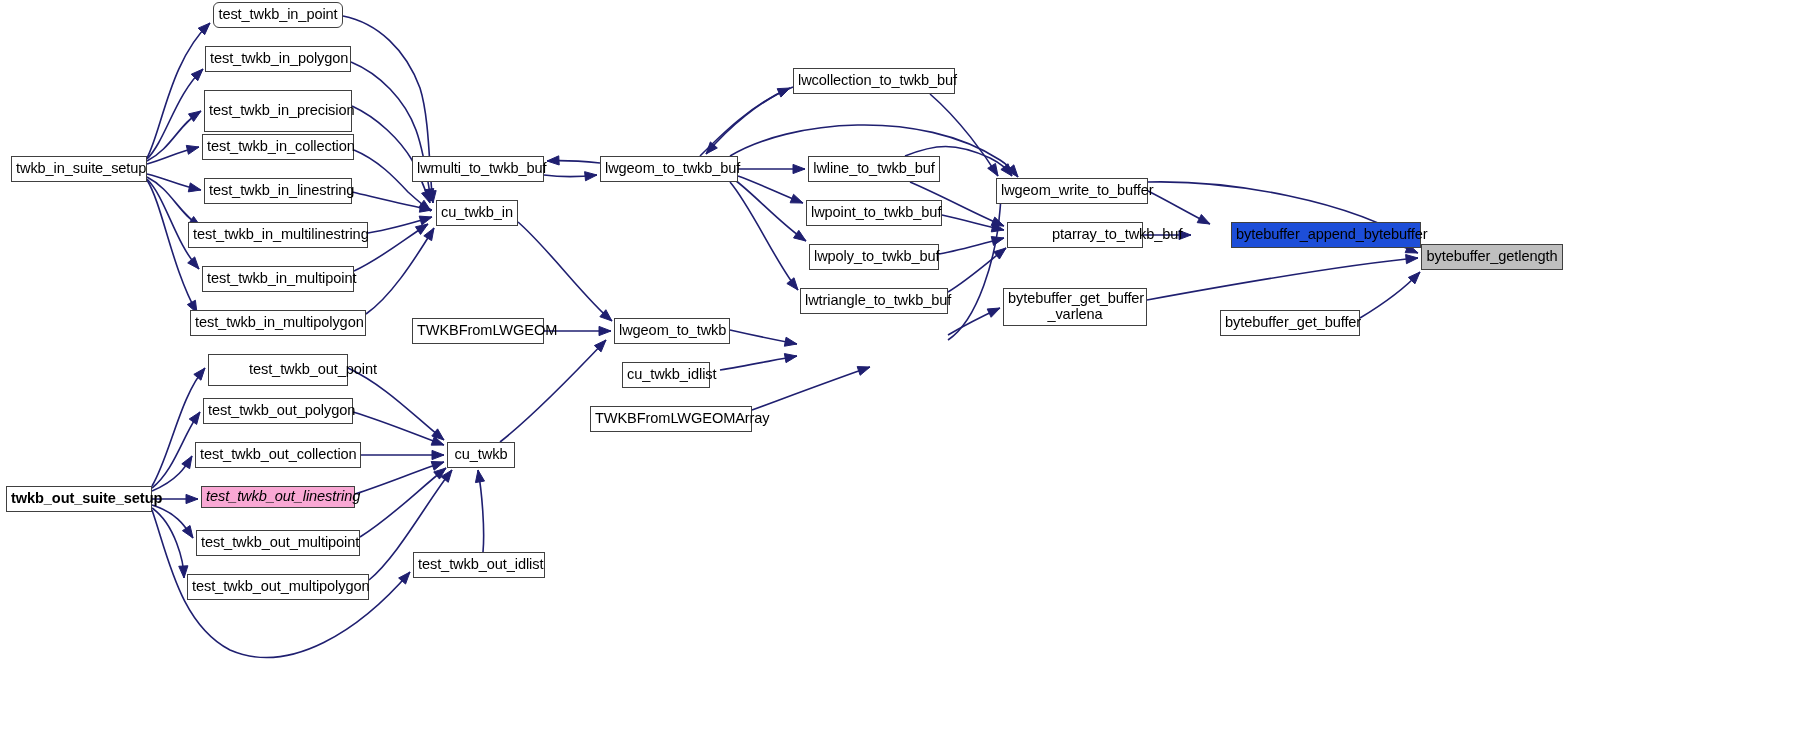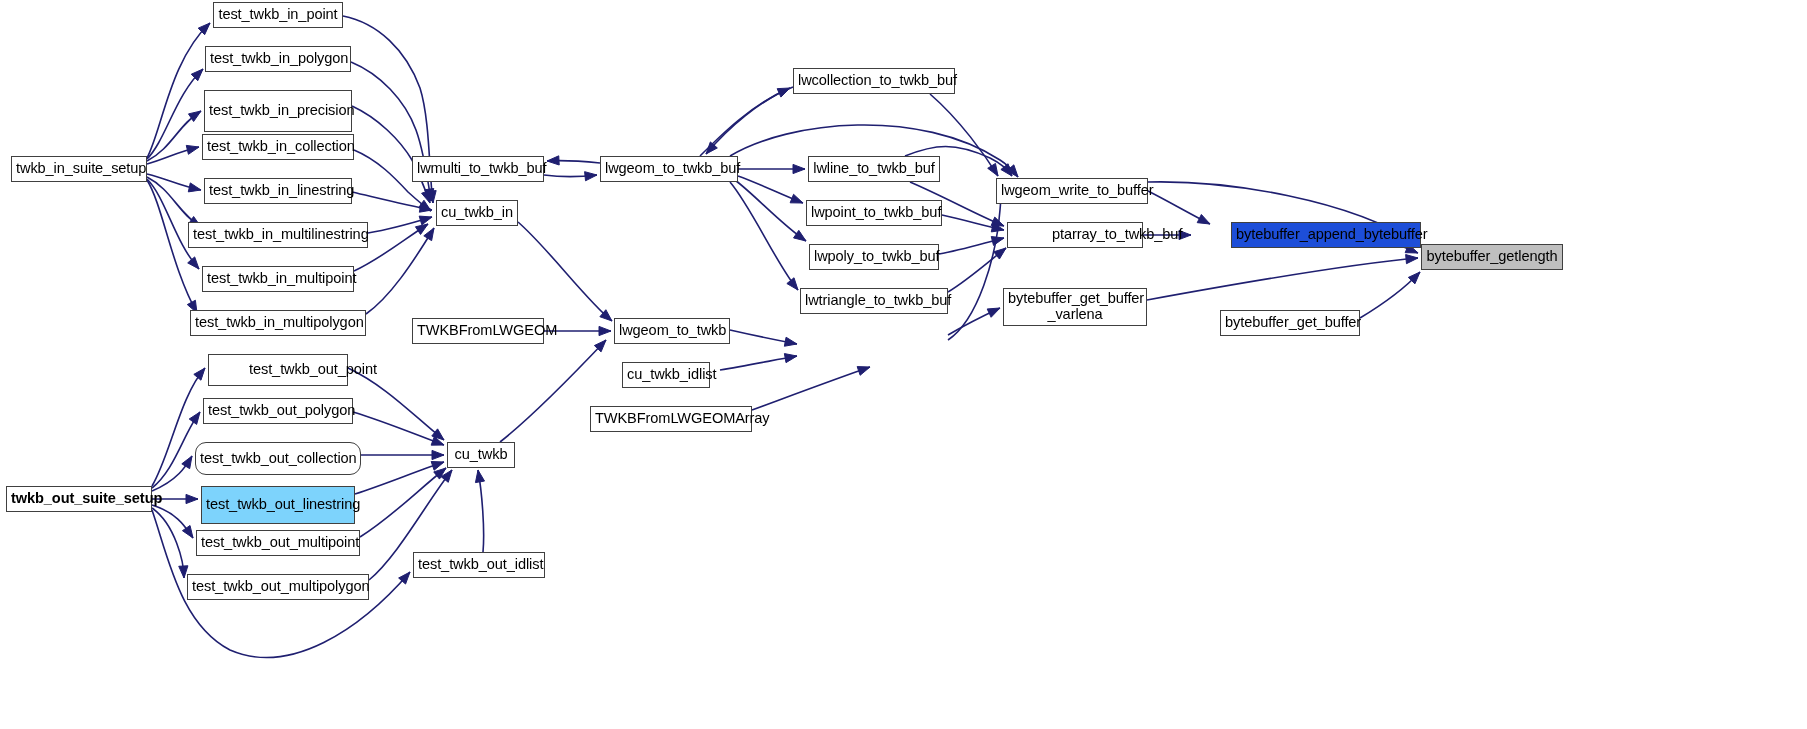--- a/index.html
+++ b/index.html
@@ -179,21 +179,21 @@
       <path class="edge-path" d="M355,494 C386,484 414,472 444,462" stroke="#1f1f70"></path>
       <polygon points="444,462 434.1102879925483,470.2069236873305 431.1585335548762,461.4933052805099" class="edge-head" fill="#1f1f70"></polygon>
       <path class="edge-path" d="M360,537 C392,517 418,490 446,468" stroke="#1f1f70"></path>
       <polygon points="446,468 439.49264886169715,479.08216500341103 433.7522763973983,471.89271968606425" class="edge-head" fill="#1f1f70"></polygon>
       <path class="edge-path" d="M369,580 C398,556 428,500 452,470" stroke="#1f1f70"></path>
       <polygon points="452,470 448.26938881646333,482.2980705884001 441.0047513275308,476.6531576435978" class="edge-head" fill="#1f1f70"></polygon>
       <path class="edge-path" d="M483,552 C485,530 482,492 478,470" stroke="#1f1f70"></path>
       <polygon points="478,470 484.52110227872197,481.07407897165484 475.4477711640077,482.5954804580345" class="edge-head" fill="#1f1f70"></polygon>
     </svg>
 <div class="node" style="left: 11px; top: 156px; width: 136px; height: 26px; border-color: rgb(64, 64, 64); background: rgb(255, 255, 255);"><span class="node-label">twkb_in_suite_setup</span></div>
-    <div class="node" style="left: 213px; top: 2px; width: 130px; height: 26px; border-color: rgb(64, 64, 64); background: rgb(255, 255, 255);"><span class="node-label">test_twkb_in_point</span></div>
+    <div class="node" style="left: 213px; top: 2px; width: 130px; height: 26px; border-color: rgb(64, 64, 64); background: rgb(255, 255, 255); border-radius: 6px;"><span class="node-label">test_twkb_in_point</span></div>
     <div class="node" style="left: 205px; top: 46px; width: 146px; height: 26px; border-color: rgb(64, 64, 64); background: rgb(255, 255, 255);"><span class="node-label">test_twkb_in_polygon</span></div>
     <div class="node" style="left: 204px; top: 90px; width: 148px; height: 42px; border-color: rgb(64, 64, 64); background: rgb(255, 255, 255);"><span class="node-label">test_twkb_in_precision</span></div>
     <div class="node" style="left: 202px; top: 134px; width: 152px; height: 26px; border-color: rgb(64, 64, 64); background: rgb(255, 255, 255);"><span class="node-label">test_twkb_in_collection</span></div>
     <div class="node" style="left: 204px; top: 178px; width: 148px; height: 26px; border-color: rgb(64, 64, 64); background: rgb(255, 255, 255);"><span class="node-label">test_twkb_in_linestring</span></div>
     <div class="node" style="left: 188px; top: 222px; width: 180px; height: 26px; border-color: rgb(64, 64, 64); background: rgb(255, 255, 255);"><span class="node-label">test_twkb_in_multilinestring</span></div>
     <div class="node" style="left: 202px; top: 266px; width: 152px; height: 26px; border-color: rgb(64, 64, 64); background: rgb(255, 255, 255); text-align: center;"><span class="node-label">test_twkb_in_multipoint</span></div>
     <div class="node" style="left: 190px; top: 310px; width: 176px; height: 26px; border-color: rgb(64, 64, 64); background: rgb(255, 255, 255);"><span class="node-label">test_twkb_in_multipolygon</span></div>
     <div class="node" style="left: 436px; top: 200px; width: 82px; height: 26px; border-color: rgb(64, 64, 64); background: rgb(255, 255, 255);"><span class="node-label">cu_twkb_in</span></div>
     <div class="node" style="left: 412px; top: 156px; width: 132px; height: 26px; border-color: rgb(64, 64, 64); background: rgb(255, 255, 255);"><span class="node-label">lwmulti_to_twkb_buf</span></div>
     <div class="node" style="left: 600px; top: 156px; width: 138px; height: 26px; border-color: rgb(64, 64, 64); background: rgb(255, 255, 255);"><span class="node-label">lwgeom_to_twkb_buf</span></div>
@@ -209,19 +209,19 @@
     <div class="node" style="left: 1194px; top: 222px; width: 190px; height: 26px; border-color: rgb(64, 64, 64); background: #1d4ed8; margin-left: 37px;"><span class="node-label">bytebuffer_append_bytebuffer</span></div>
     <div class="node" style="left: 1220px; top: 310px; width: 140px; height: 26px; border-color: rgb(64, 64, 64); background: rgb(255, 255, 255);"><span class="node-label">bytebuffer_get_buffer</span></div>
     <div class="node highlight" style="left: 1421px; top: 244px; width: 142px; height: 26px; border-color: rgb(64, 64, 64); background: rgb(191, 191, 191);"><span class="node-label">bytebuffer_getlength</span></div>
     <div class="node" style="left: 412px; top: 318px; width: 132px; height: 26px; border-color: rgb(64, 64, 64); background: rgb(255, 255, 255);"><span class="node-label">TWKBFromLWGEOM</span></div>
     <div class="node" style="left: 614px; top: 318px; width: 116px; height: 26px; border-color: rgb(64, 64, 64); background: rgb(255, 255, 255);"><span class="node-label">lwgeom_to_twkb</span></div>
     <div class="node" style="left: 622px; top: 362px; width: 88px; height: 26px; border-color: rgb(64, 64, 64); background: rgb(255, 255, 255);"><span class="node-label">cu_twkb_idlist</span></div>
     <div class="node" style="left: 590px; top: 406px; width: 162px; height: 26px; border-color: rgb(64, 64, 64); background: rgb(255, 255, 255);"><span class="node-label">TWKBFromLWGEOMArray</span></div>
     <div class="node" style="left: 6px; top: 486px; width: 146px; height: 26px; border-color: rgb(64, 64, 64); background: rgb(255, 255, 255); font-weight: bold;"><span class="node-label">twkb_out_suite_setup</span></div>
     <div class="node" style="left: 208px; top: 354px; width: 140px; height: 32px; border-color: rgb(64, 64, 64); background: rgb(255, 255, 255); padding-left: 36px;"><span class="node-label">test_twkb_out_point</span></div>
     <div class="node" style="left: 203px; top: 398px; width: 150px; height: 26px; border-color: rgb(64, 64, 64); background: rgb(255, 255, 255);"><span class="node-label">test_twkb_out_polygon</span></div>
-    <div class="node" style="left: 195px; top: 442px; width: 166px; height: 33px; border-color: rgb(64, 64, 64); background: rgb(255, 255, 255); border-radius: 11px;"><span class="node-label">test_twkb_out_collection</span></div>
-    <div class="node" style="left: 201px; top: 486px; width: 154px; height: 38px; border-color: rgb(64, 64, 64); background: #7dd3fc;"><span class="node-label">test_twkb_out_linestring</span></div>
+    <div class="node" style="left: 195px; top: 442px; width: 166px; height: 26px; border-color: rgb(64, 64, 64); background: rgb(255, 255, 255);"><span class="node-label">test_twkb_out_collection</span></div>
+    <div class="node" style="left: 201px; top: 486px; width: 154px; height: 22px; border-color: rgb(64, 64, 64); background: #f9a8d4; font-style: italic;"><span class="node-label">test_twkb_out_linestring</span></div>
     <div class="node" style="left: 196px; top: 530px; width: 164px; height: 26px; border-color: rgb(64, 64, 64); background: rgb(255, 255, 255);"><span class="node-label">test_twkb_out_multipoint</span></div>
     <div class="node" style="left: 187px; top: 574px; width: 182px; height: 26px; border-color: rgb(64, 64, 64); background: rgb(255, 255, 255);"><span class="node-label">test_twkb_out_multipolygon</span></div>
     <div class="node" style="left: 447px; top: 442px; width: 68px; height: 26px; border-color: rgb(64, 64, 64); background: rgb(255, 255, 255);"><span class="node-label">cu_twkb</span></div>
     <div class="node" style="left: 413px; top: 552px; width: 132px; height: 26px; border-color: rgb(64, 64, 64); background: rgb(255, 255, 255);"><span class="node-label">test_twkb_out_idlist</span></div>
   </div>
 
 </body></html>

